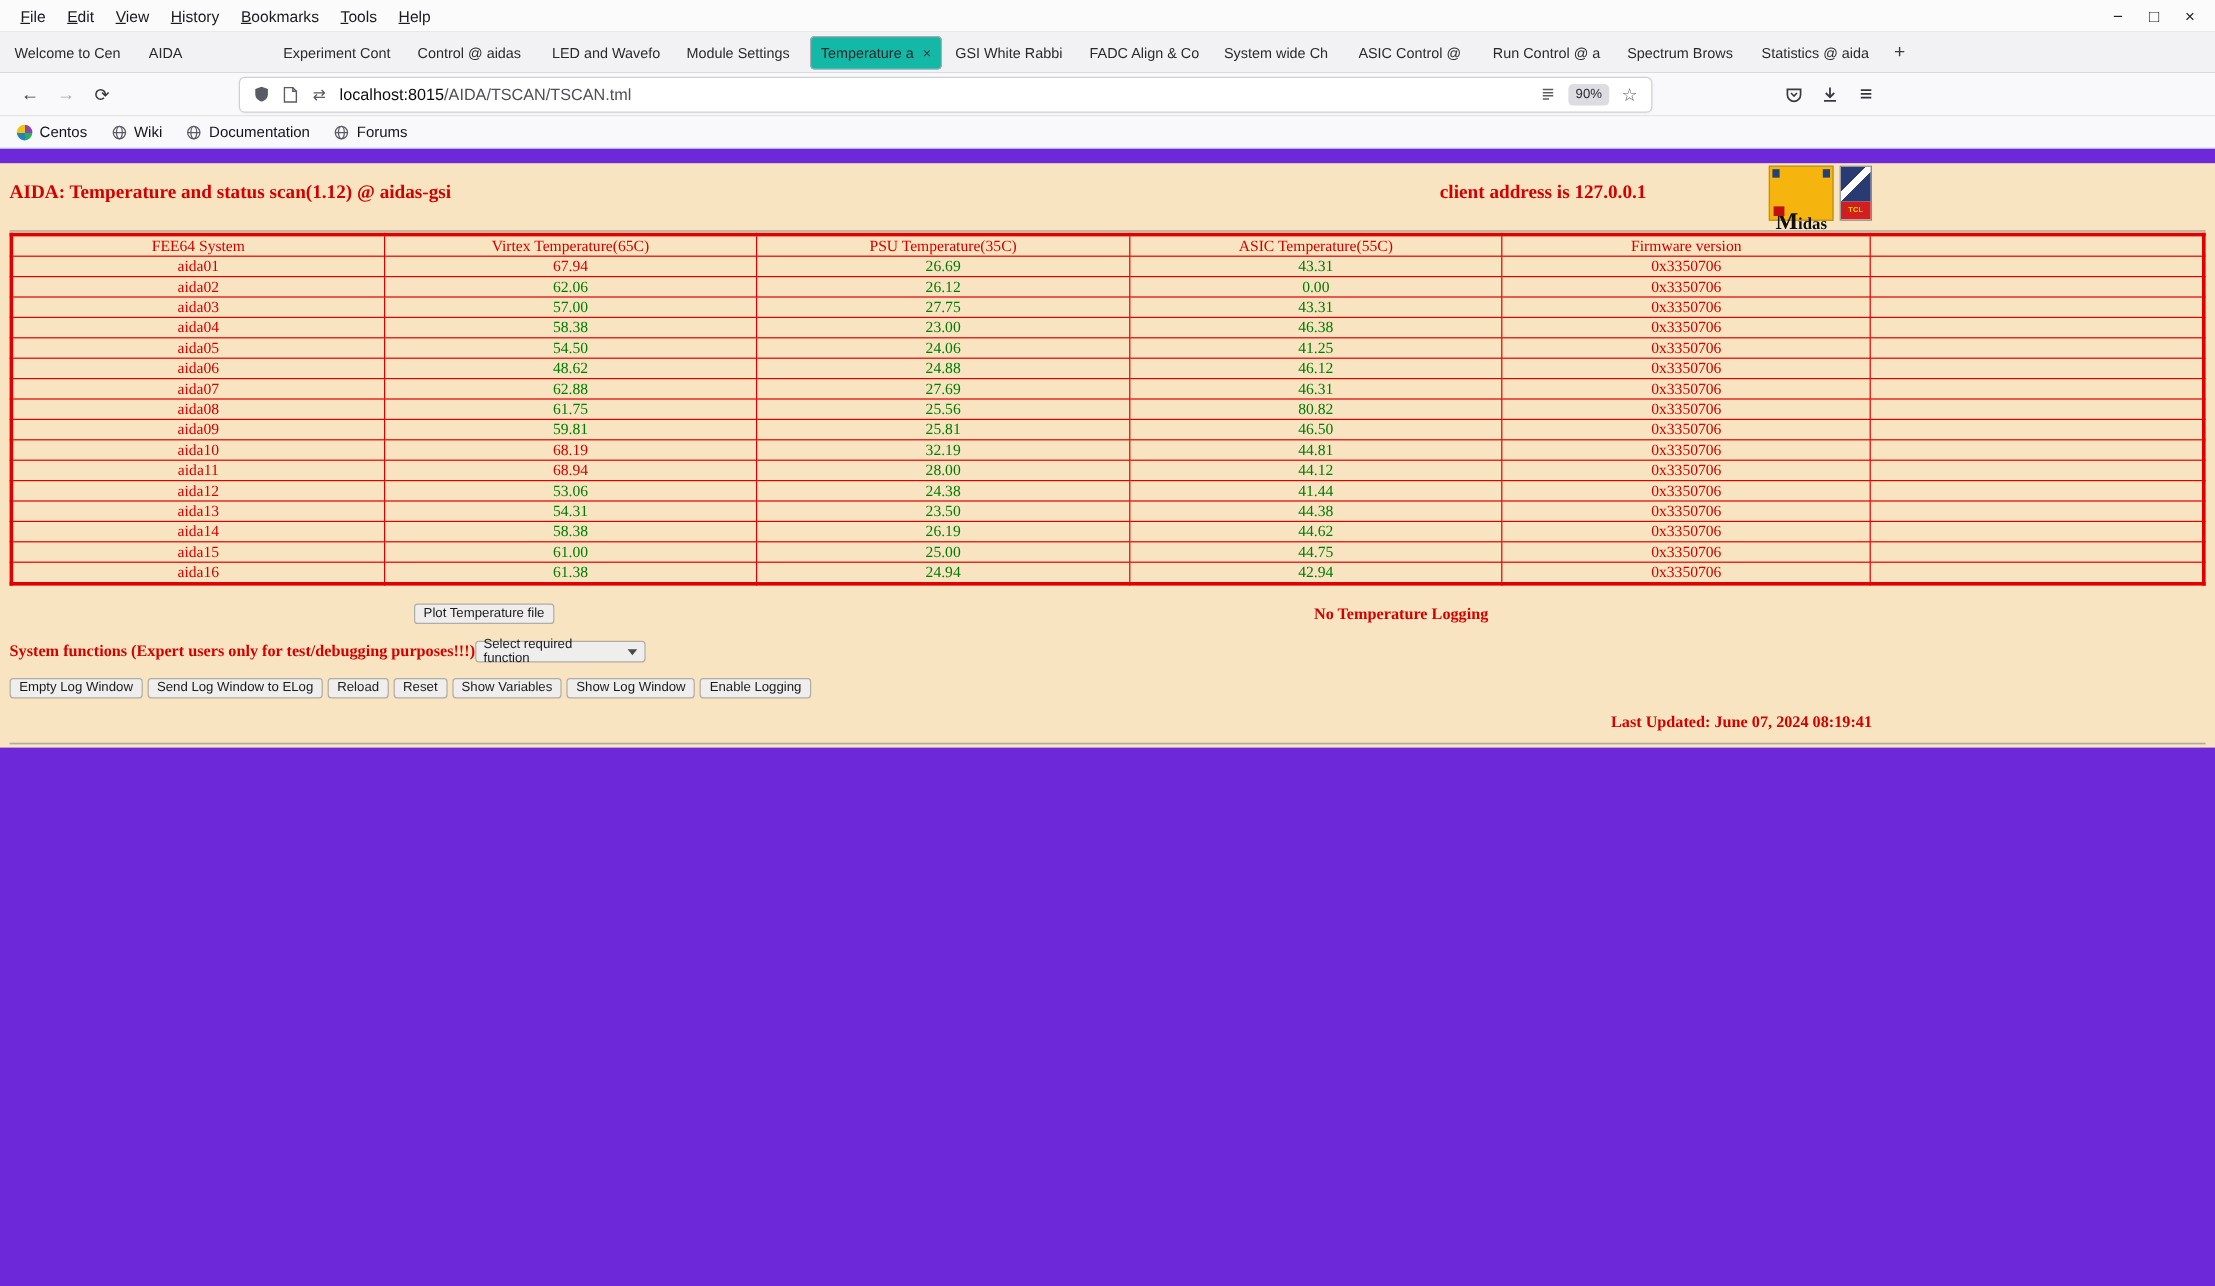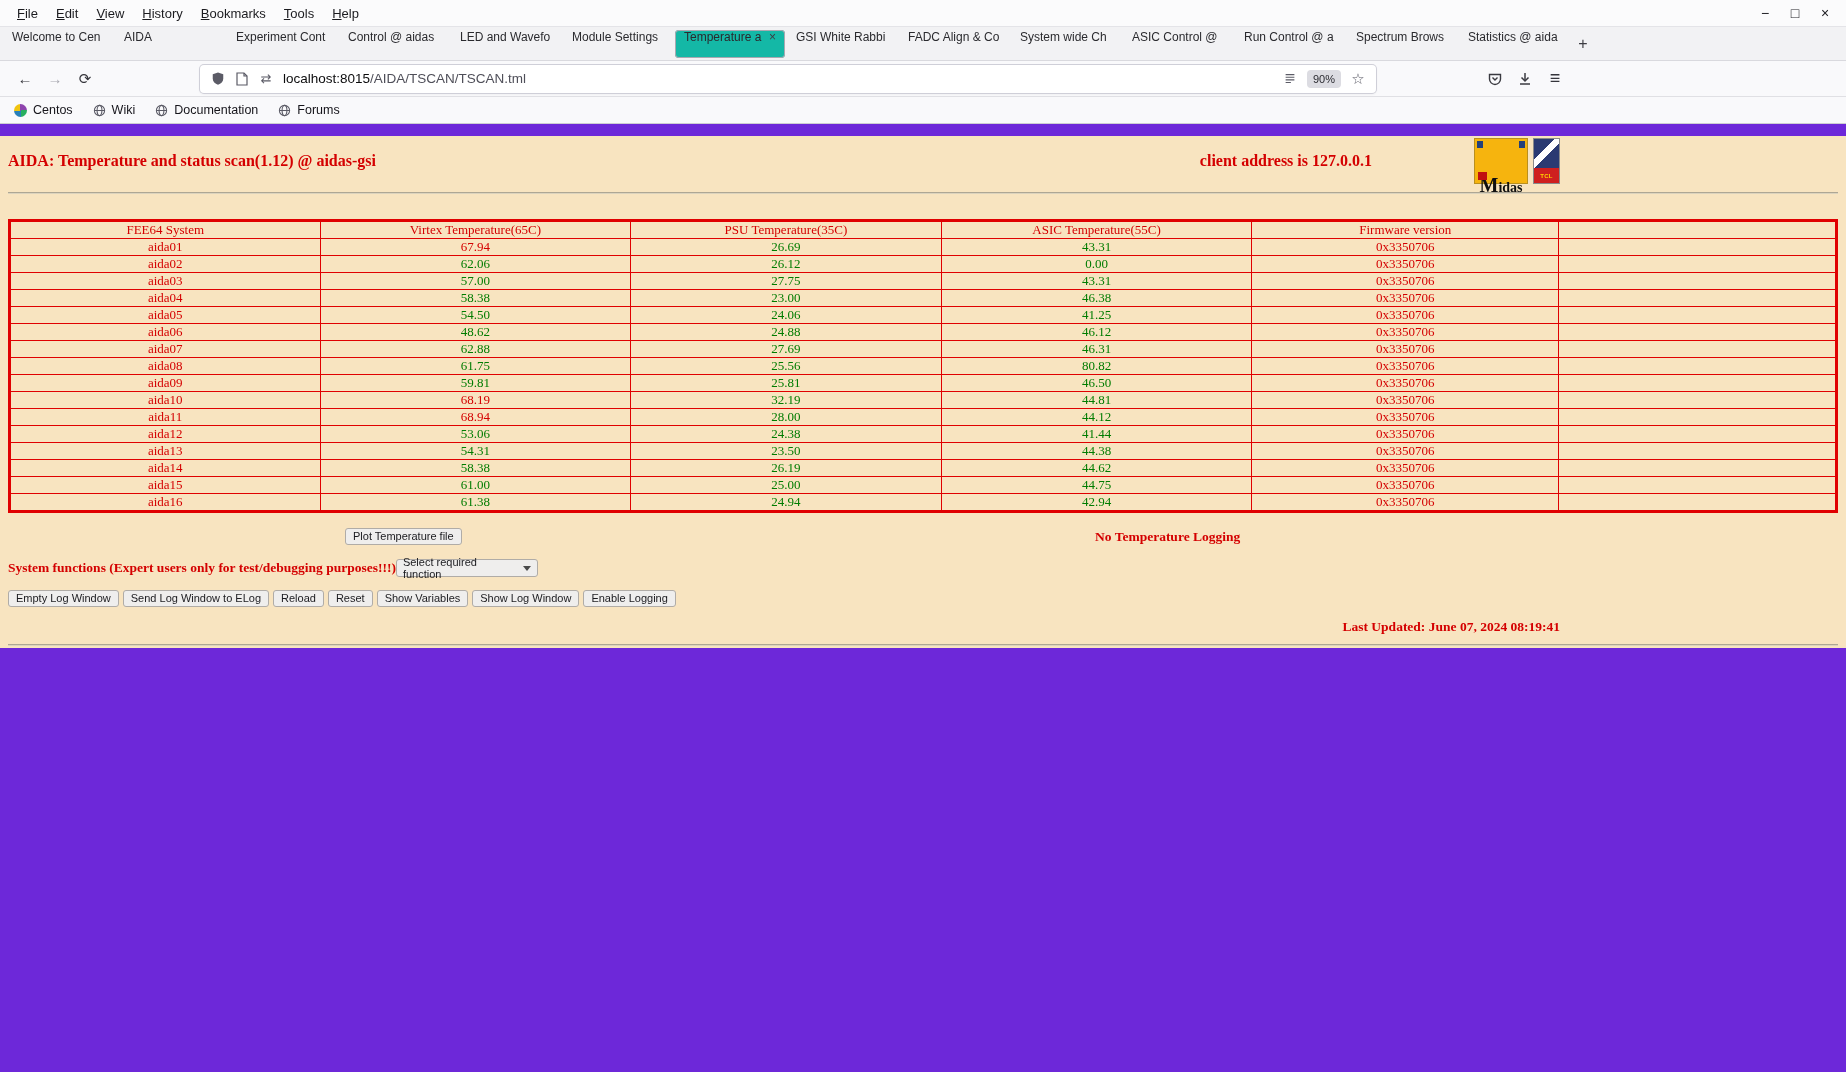--- a/index.html
+++ b/index.html
@@ -15,21 +15,21 @@
              display:flex; align-items:center; font-size:13px; color:#1b1b1f; }
   .menu-items { display:flex; padding-left:8px; }
   .menu-item { display:inline-block; padding:4px 9px; cursor:default; }
   .menu-item::first-letter { text-decoration:underline; }
   .window-controls { margin-left:auto; display:flex; margin-right:6px; }
   .wc { width:30px; text-align:center; font-size:14px; color:#202025; }
 
   
   .tabbar { height:34px; background:#f2f2f4; border-bottom:1px solid #d9d9de;
             display:flex; align-items:center; padding:0 2px; }
-  .tab { width:110px; height:28px; margin:0 1px; display:flex; align-items:flex-start;
+  .tab { width:110px; height:28px; margin:0 1px; display:flex; align-items:center;
          padding:0 9px; font-size:12px; color:#2a2a2e; border-radius:4px;
          white-space:nowrap; overflow:hidden; }
   .tab-label { flex:1; overflow:hidden; }
   .tab.active { background:#14b8a6; box-shadow:0 0 0 1px #a9a9b1 inset; }
   .tab-close { margin-left:5px; font-size:12px; color:#3c3c42; }
   .newtab { width:26px; height:26px; display:flex; align-items:center; justify-content:center;
             font-size:16px; color:#3c3c42; border-radius:4px; }
 
   
   .navbar { height:36px; background:#f9f9fb; border-bottom:1px solid #e0e0e4;
@@ -77,21 +77,21 @@
   .tcl-top { flex:1; background:#2a3a72;
     background-image:linear-gradient(135deg, transparent 38%, #ffffff 38%, #ffffff 54%, transparent 54%); }
   .tcl-bottom { height:15px; background:#cf1f1f; color:#ffd400; font-size:6px; font-weight:bold;
                 display:flex; align-items:center; justify-content:center;
                 font-family:"Liberation Sans", sans-serif; letter-spacing:.3px; }
   .rule { border:none; height:2px; margin:6px 0 0 0;
           background:linear-gradient(#97907f, #f3ead3); }
 
   
   .tscan-table { width:100%; border-collapse:collapse; table-layout:fixed;
-                 margin-top:25px; border:3px solid var(--tborder); }
+                 border:3px solid var(--tborder); }
   .tscan-table th, .tscan-table td { border:1px solid var(--tborder); text-align:center;
     font-size:13px; line-height:16px; font-weight:normal; padding:0 3px; overflow:hidden; white-space:nowrap; }
   .tscan-table th { color:var(--red); }
   .cell-red { color:var(--red); }
   .cell-green { color:var(--green); }
 
   
   .btn { font-family:"Liberation Sans", sans-serif; font-size:11px; color:#1b1b1f;
          background:#efeeed; border:1px solid #b0aca7; border-radius:3px;
          padding:1px 7px; height:17px; line-height:13px; cursor:default; }

